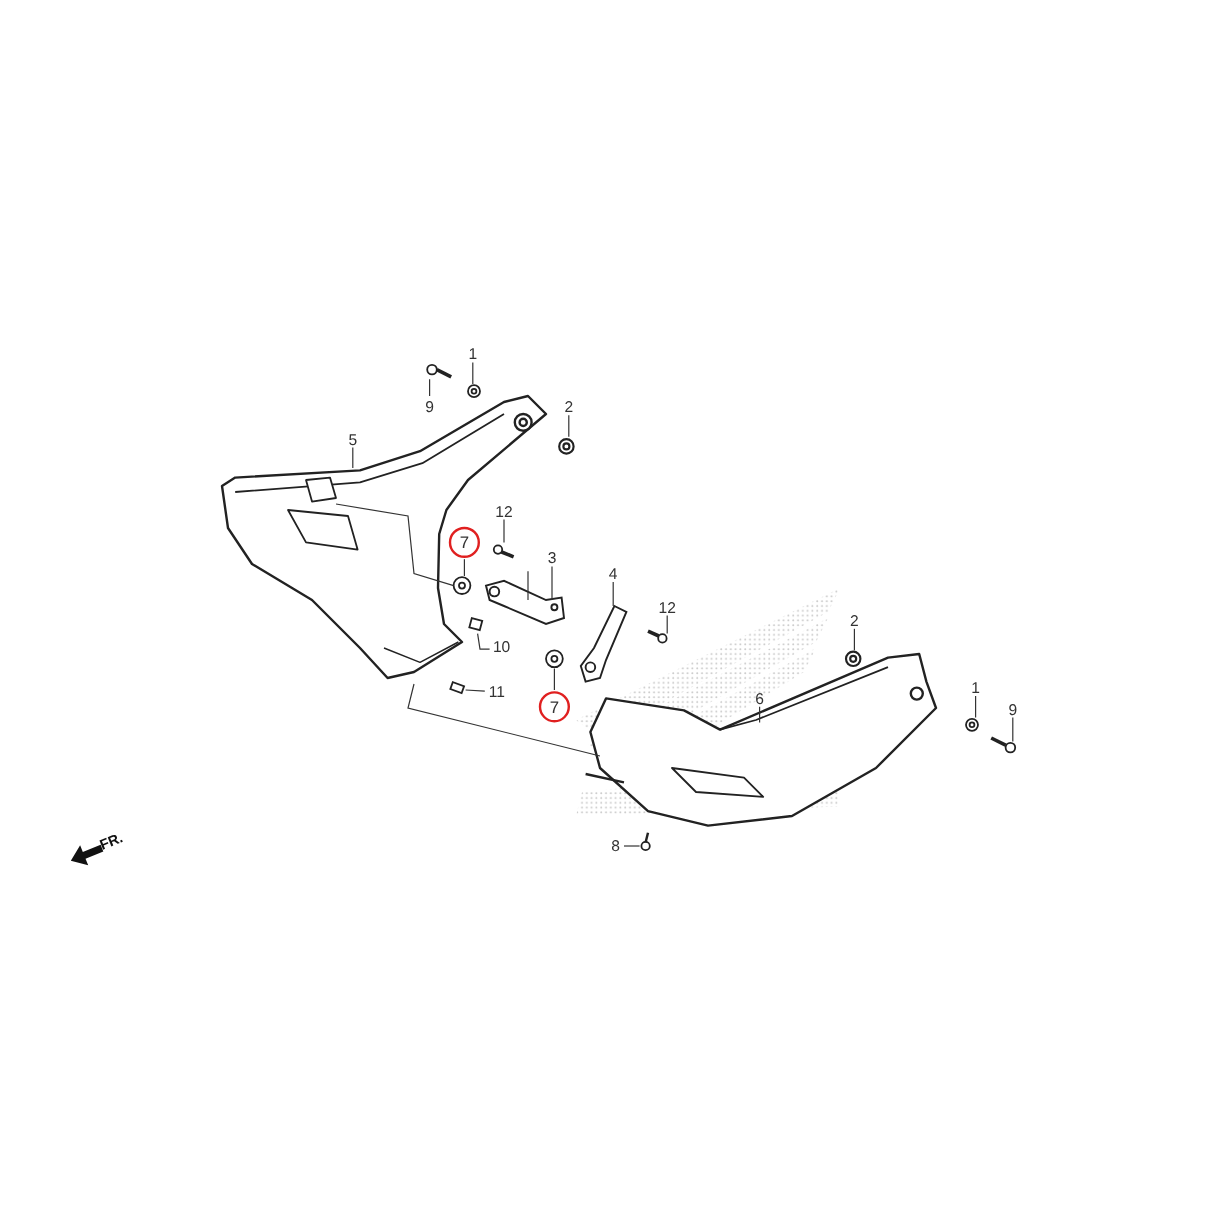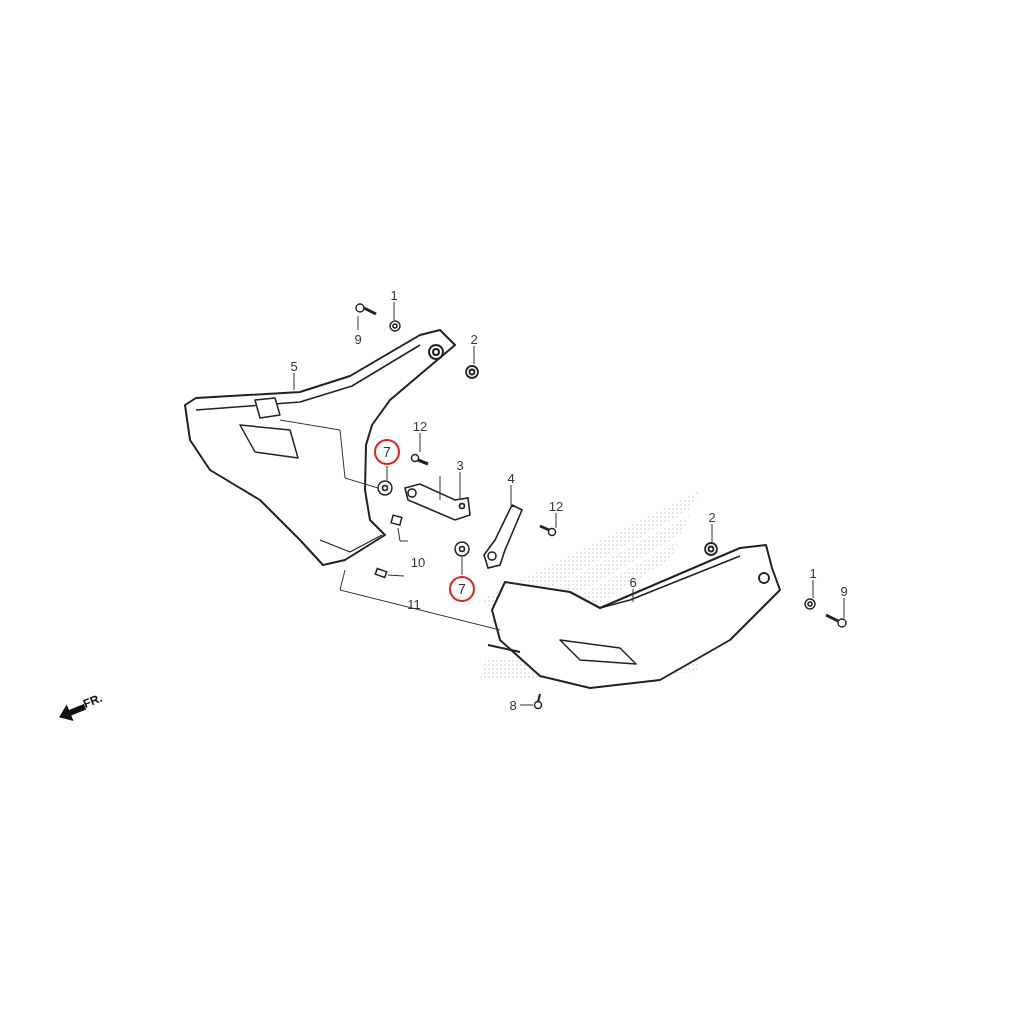--- a/index.html
+++ b/index.html
@@ -140,20 +140,20 @@
   <span class="callout" style="left:394px;top:295px">1</span>
   <span class="callout" style="left:358px;top:339px">9</span>
   <span class="callout" style="left:474px;top:339px">2</span>
   <span class="callout" style="left:294px;top:366px">5</span>
   <span class="callout" style="left:420px;top:426px">12</span>
   <span class="callout hl" style="left:387px;top:452px">7</span>
   <span class="callout" style="left:460px;top:465px">3</span>
   <span class="callout" style="left:511px;top:478px">4</span>
   <span class="callout" style="left:556px;top:506px">12</span>
   <span class="callout" style="left:712px;top:517px">2</span>
-  <span class="callout" style="left:418px;top:562px">10</span>
-  <span class="callout" style="left:414px;top:604px">11</span>
+  <span class="callout" style="left:418px;top:539px">10</span>
+  <span class="callout" style="left:414px;top:576px">11</span>
   <span class="callout hl" style="left:462px;top:589px">7</span>
   <span class="callout" style="left:633px;top:582px">6</span>
   <span class="callout" style="left:813px;top:573px">1</span>
   <span class="callout" style="left:844px;top:591px">9</span>
   <span class="callout" style="left:513px;top:705px">8</span>
 </div>
 
 </body></html>

